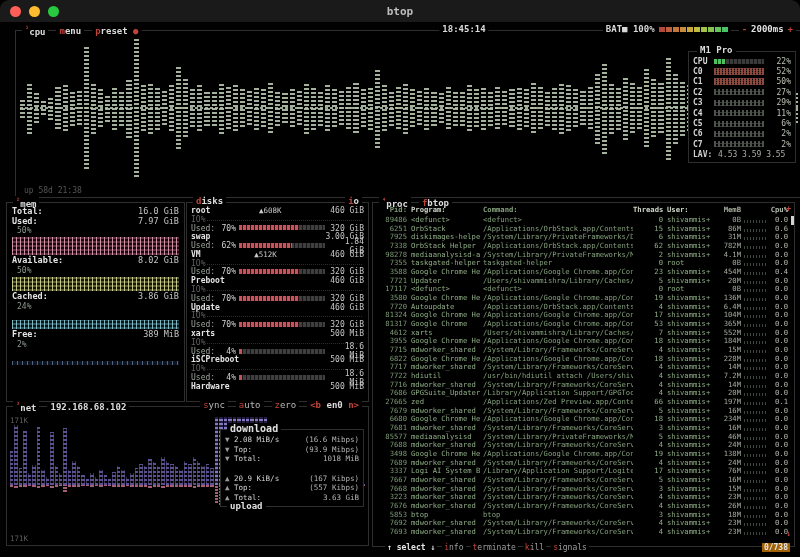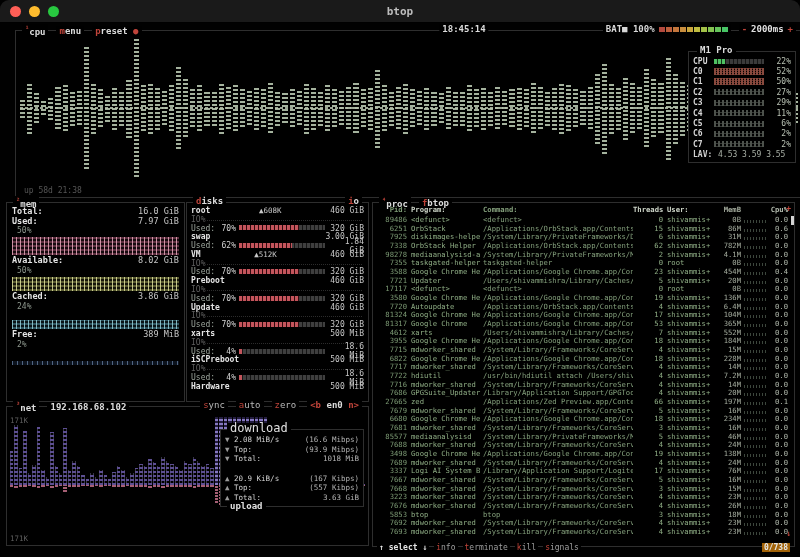--- a/index.html
+++ b/index.html
@@ -9,21 +9,21 @@
   .titlebar{height:22px;background:#1a1a1a;display:flex;align-items:center;justify-content:center;position:relative;border-bottom:1px solid #000;}
   .lights{position:absolute;left:10px;top:6px;display:flex;gap:8px;}
   .light{width:11px;height:11px;border-radius:50%;}
   .light.red{background:#ff5f57;}.light.yellow{background:#febc2e;}.light.green{background:#28c840;}
   .wtitle{color:#bdbdbd;font-weight:bold;font-size:11px;}
   
   .box{position:absolute;border:1px solid #2e2e2e;background:#000;}
   .btl,.btc,.btr{position:absolute;top:-7px;display:flex;gap:8px;align-items:center;white-space:pre;}
   .btl{left:6px;}.btc{left:57%;transform:translateX(-50%);}.btr{right:6px;}
   .bbl,.bbr{position:absolute;bottom:-6px;display:flex;gap:5px;align-items:center;white-space:pre;}
-  .bbl{left:4px;}.bbr{right:4px;}
+  .bbl{left:12px;}.bbr{right:4px;}
   .lbl{background:#000;padding:0 3px;color:#dcdcdc;font-weight:bold;font-size:9px;line-height:11px;}
   .lbl.dim{color:#b9b9b9;font-weight:normal;}
   .hot{color:#c0443a;}
   .supn{color:#c0443a;font-size:7px;vertical-align:super;}
   
   #cpu-box{left:15px;top:30px;width:786px;height:166px;}
   #cpu-graph{position:absolute;left:4px;right:4px;top:8px;bottom:20px;display:flex;align-items:center;gap:2px;}
   .wbar{flex:1;background:repeating-linear-gradient(0deg,#a4b29d 0 2px,rgba(0,0,0,0) 2px 4px);}
   #cpu-spine{position:absolute;left:4px;right:4px;top:50%;height:2px;margin-top:-7px;background:repeating-linear-gradient(90deg,#b7c3ae 0 3px,transparent 3px 5px);opacity:.85;}
   #cpu-uptime{position:absolute;left:8px;bottom:2px;color:#565656;font-size:8px;}
@@ -79,21 +79,21 @@
   #net-down{position:absolute;left:0;right:0;top:0;height:58%;display:flex;align-items:flex-end;gap:1px;}
   #net-up{position:absolute;left:0;right:0;top:58%;height:42%;display:flex;align-items:flex-start;gap:1px;}
   .nbar{flex:1;min-height:1px;}
   .nbar.down{background:repeating-linear-gradient(0deg,#5d4f93 0 2px,rgba(0,0,0,0) 2px 4px),repeating-linear-gradient(90deg,rgba(185,175,235,.3) 0 1px,rgba(0,0,0,0) 1px 3px);}
   .nbar.down.peak{background:repeating-linear-gradient(0deg,#8578c0 0 2px,#241d3f 2px 4px);}
   .nbar.up{background:repeating-linear-gradient(0deg,#a55f74 0 2px,rgba(0,0,0,0) 2px 3px);}
   .nscale{position:absolute;color:#5f5f5f;font-size:7.5px;background:rgba(0,0,0,.4);padding:0 1px;}
   #net-scale-top{left:2px;top:9px;}
   #net-scale-bottom{left:2px;bottom:2px;}
   #net-info{position:absolute;right:4px;top:22px;width:134px;border:1px solid #2e2e2e;background:#000;padding:5px 4px 4px 4px;}
-  #net-info-title{position:absolute;top:-7px;left:6px;background:#000;padding:0 3px;color:#e0e0e0;font-weight:normal;font-size:12px;line-height:11px;}
+  #net-info-title{position:absolute;top:-7px;left:6px;background:#000;padding:0 3px;color:#e0e0e0;font-weight:bold;font-size:10px;line-height:11px;}
   #net-info-footer{position:absolute;bottom:-6px;left:6px;background:#000;padding:0 3px;color:#e0e0e0;font-weight:bold;font-size:9px;line-height:11px;}
   .nrow{display:flex;align-items:center;font-size:7.5px;height:9.6px;white-space:pre;}
   .narrow{width:9px;color:#9a9a9a;}
   .nlabel{color:#d3d3d3;}
   .nval{margin-left:auto;color:#b5b5b5;}
   
   #proc-box{left:372px;top:202px;width:421px;height:343px;}
   #proc-head{position:absolute;left:0;right:0;top:2px;display:flex;padding:0 4px;font-size:7.2px;font-weight:bold;color:#cdd5c8;white-space:pre;}
   #proc-rows{position:absolute;left:0;right:0;top:12px;padding:0 4px;}
   .prow{display:flex;align-items:center;height:8.68px;font-size:7.2px;color:#8fae85;white-space:pre;}

